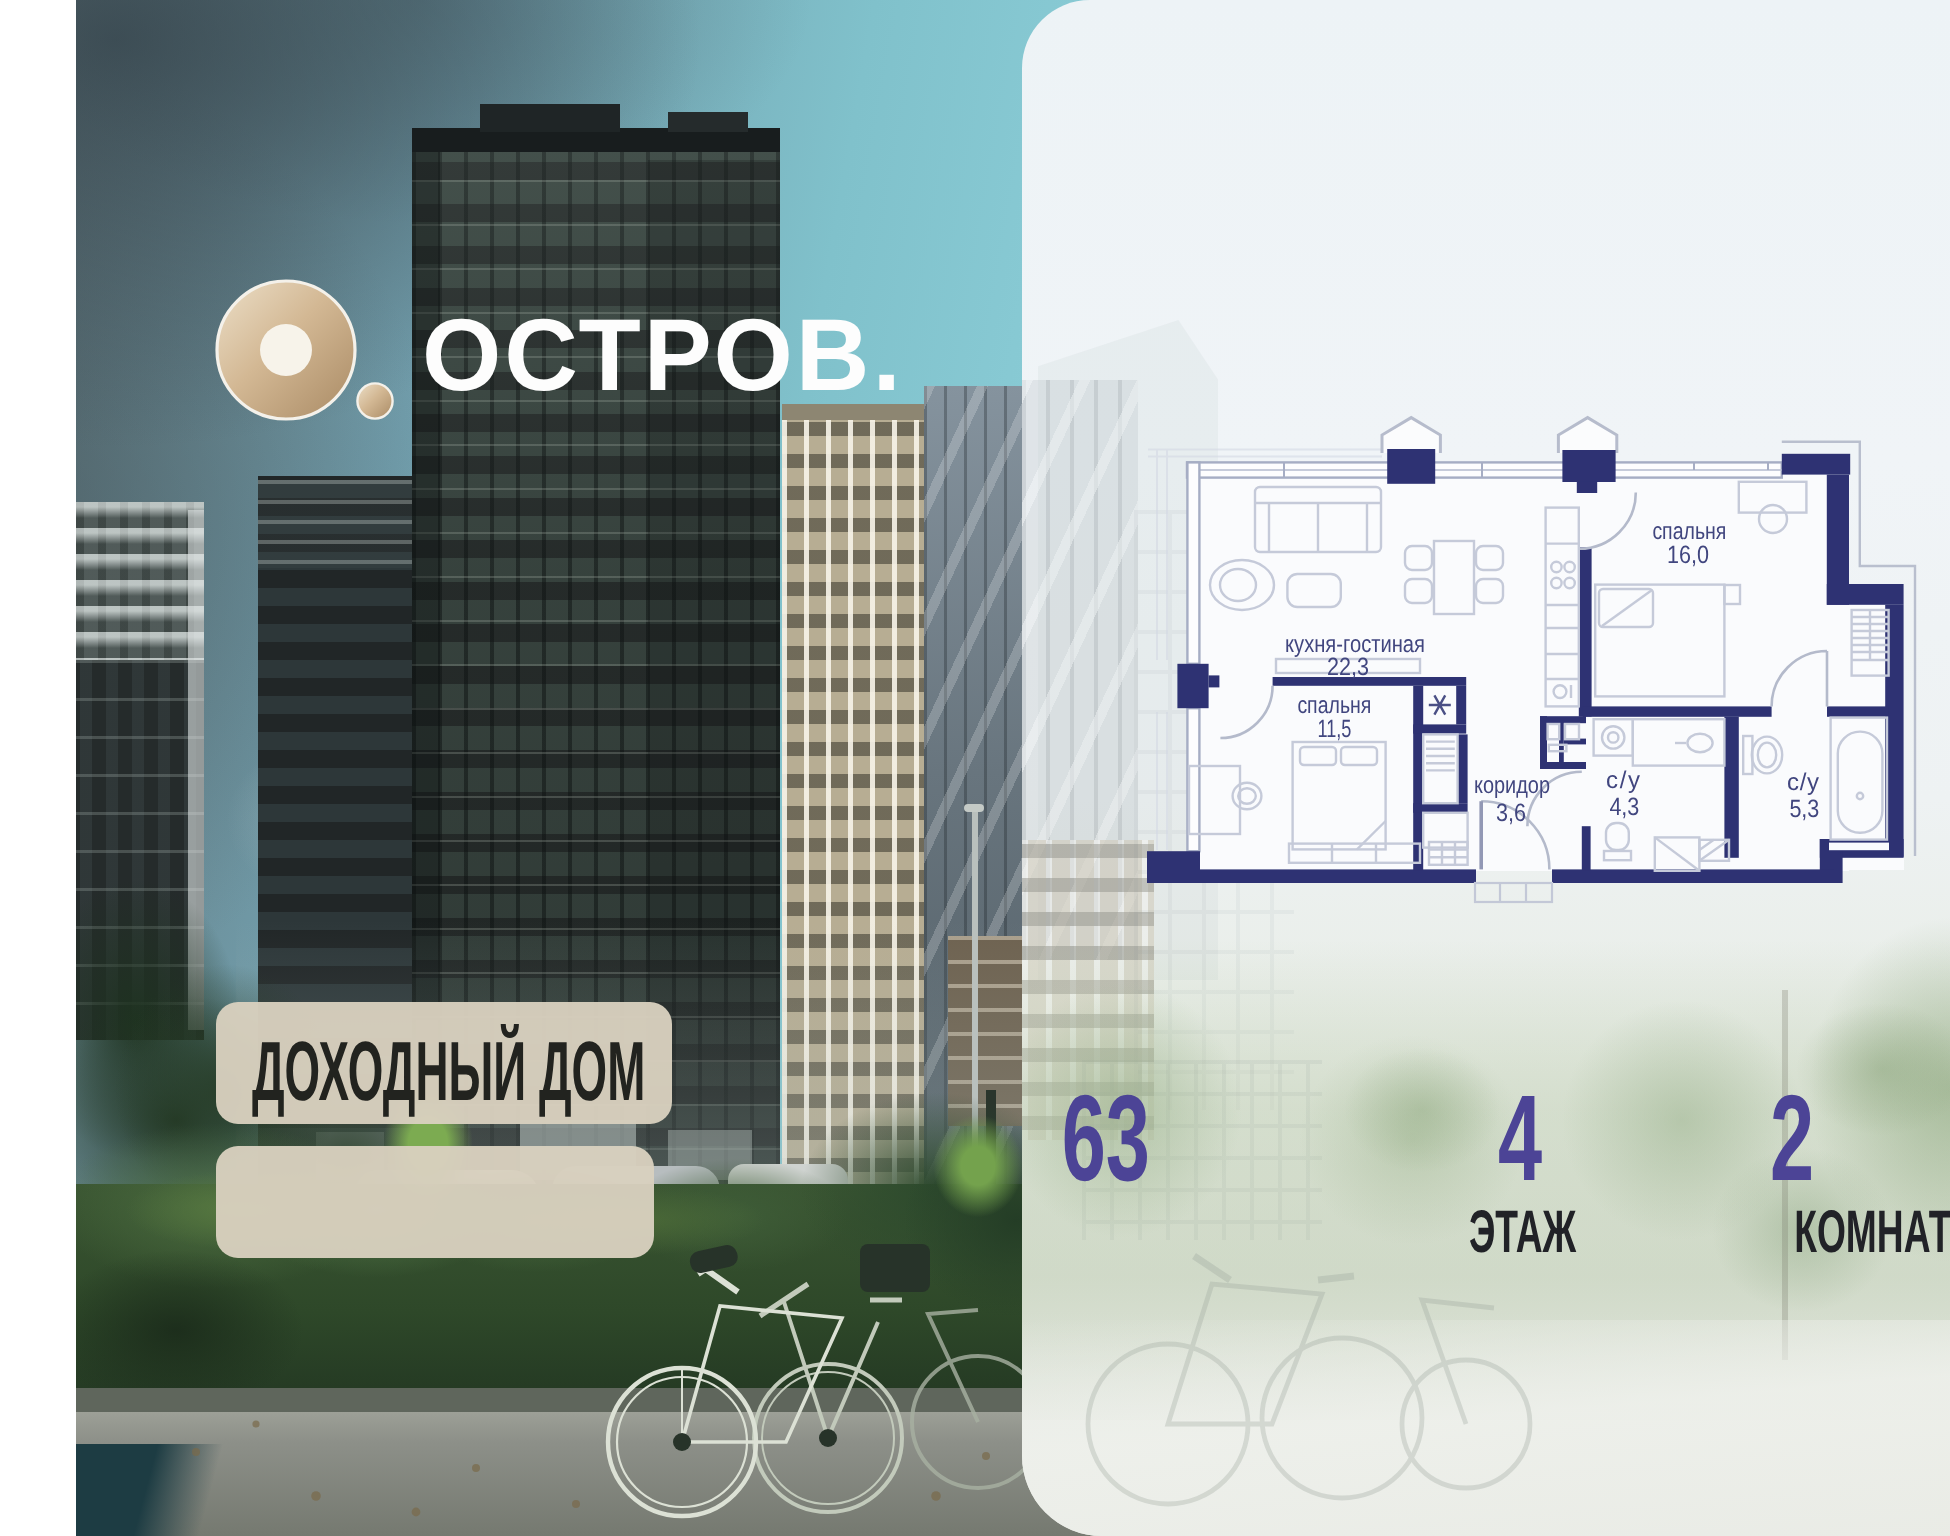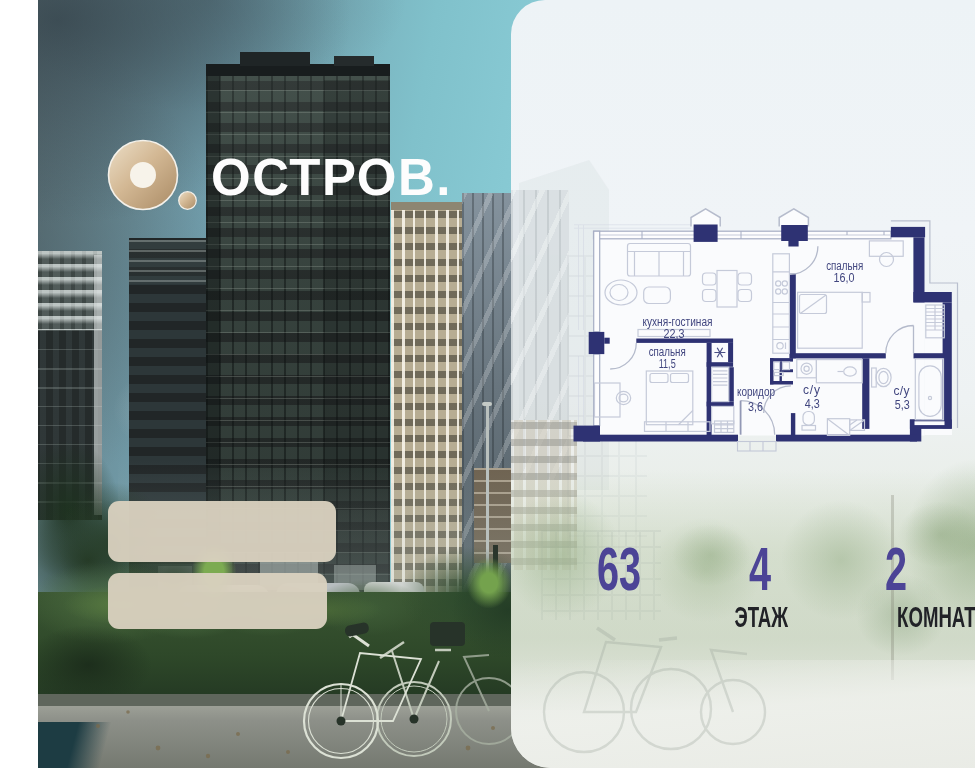--- a/index.html
+++ b/index.html
@@ -178,24 +178,25 @@
 
     <circle cx="45" cy="45" r="34.5" fill="url(#gold)" stroke="#f4f1ea" stroke-width="1.6"></circle>
     <circle cx="45" cy="45" r="13" fill="#f7f3ea"></circle>
 
     <circle cx="89.5" cy="70.5" r="8.8" fill="url(#gold)" stroke="#f4f1ea" stroke-width="1.2"></circle>
   </svg>
 
   <div class="abs" style="left:173px;top:148px;width:280px;color:#fdfdfd;font-weight:bold;font-size:51px;letter-spacing:1.5px;">ОСТРОВ.</div>
 
   <div class="abs" style="left:70px;top:501px;width:228px;height:61px;border-radius:11px;background:rgba(216,208,190,.96);"></div>
+  <div class="abs" style="left:88px;top:511px;width:200px;height:50px;color:#22231f;font-weight:bold;font-size:42px;line-height:50px;white-space:nowrap;"><span style="display:inline-block;transform:scaleX(.545);transform-origin:left center;">ДОХОДНЫЙ ДОМ</span></div>
 
   <div class="abs" style="left:70px;top:573px;width:219px;height:56px;border-radius:11px;background:rgba(216,208,190,.96);"></div>
 
-  <div class="abs" style="left:481px;top:539px;width:200px;text-align:center;color:#4c4496;font-weight:bold;font-size:61px;line-height:61px;white-space:nowrap;"><span style="display:inline-block;transform:scaleX(.65);transform-origin:center;">63</span></div>
+  <div class="abs" style="left:481px;top:539px;width:200px;text-align:left;color:#4c4496;font-weight:bold;font-size:61px;line-height:61px;white-space:nowrap;"><span style="display:inline-block;transform:scaleX(.65);transform-origin:center;">63</span></div>
 
   <div class="abs" style="left:622px;top:539px;width:200px;text-align:center;color:#4c4496;font-weight:bold;font-size:61px;line-height:61px;white-space:nowrap;"><span style="display:inline-block;transform:scaleX(.65);transform-origin:center;">4</span></div>
   <div class="abs" style="left:623px;top:598px;width:200px;text-align:center;color:#212227;font-weight:bold;font-size:30px;line-height:38px;white-space:nowrap;"><span style="display:inline-block;transform:scaleX(.62);transform-origin:center;">ЭТАЖ</span></div>
 
   <div class="abs" style="left:758px;top:539px;width:200px;text-align:center;color:#4c4496;font-weight:bold;font-size:61px;line-height:61px;white-space:nowrap;"><span style="display:inline-block;transform:scaleX(.65);transform-origin:center;">2</span></div>
   <div class="abs" style="left:762px;top:598px;width:200px;text-align:right;color:#212227;font-weight:bold;font-size:30px;line-height:38px;white-space:nowrap;"><span style="display:inline-block;transform:scaleX(.62);transform-origin:center;">КОМНАТ</span></div>
 
   <svg id="plan" class="abs" style="left:0;top:0;" width="975" height="768" viewBox="0 0 975 768" fill="none">
 
     <g fill="#fafbfd" stroke="none">

